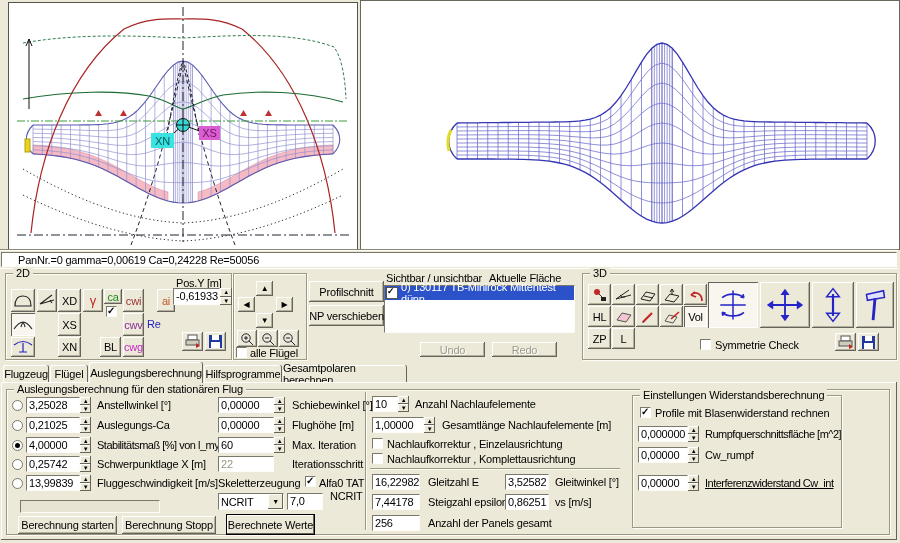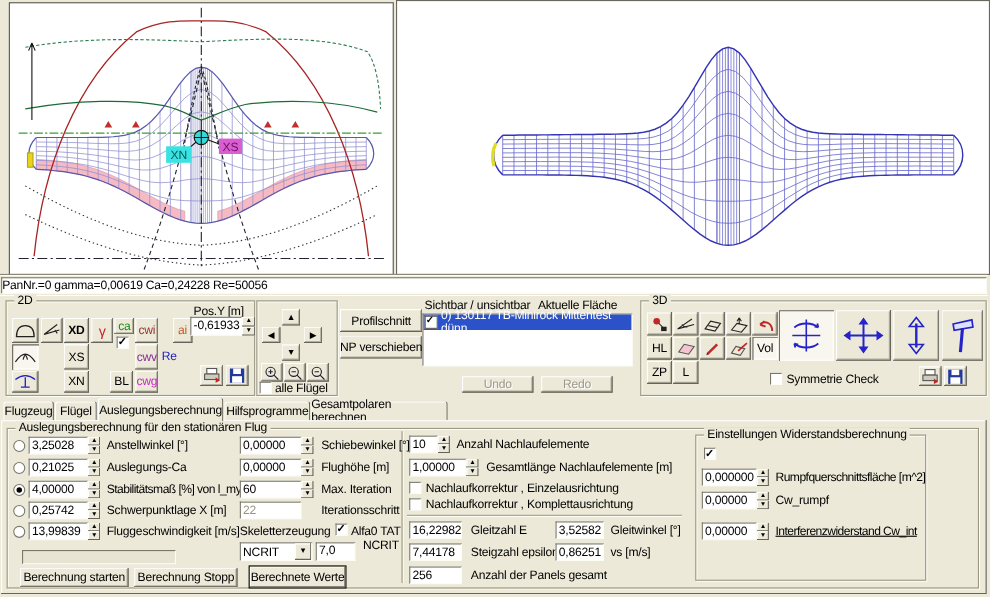--- a/index.html
+++ b/index.html
@@ -3,21 +3,21 @@
 <meta charset="utf-8">
 <style>
   html,body{margin:0;padding:0;}
   #app{position:relative;width:900px;height:543px;background:#ece9d8;
        font-family:"Liberation Sans",sans-serif;font-size:11px;color:#000;
        overflow:hidden;letter-spacing:-0.2px;}
   .abs{position:absolute;}
   .plot{position:absolute;background:#fff;border:1px solid #55534a;}
   .hgroove{position:absolute;border-top:1px solid #8a8878;border-bottom:1px solid #fdfcf5;height:0;}
   .statusbar{position:absolute;background:#fff;border:1px solid;border-color:#7a786b #fdfcf5 #fdfcf5 #7a786b;
-             box-sizing:border-box;padding:1px 0;white-space:nowrap;}
+             box-sizing:border-box;padding:1px 16px;white-space:nowrap;}
   .groupbox{position:absolute;border:1px solid #9b9883;box-shadow:inset 1px 1px 0 #fdfcf5,1px 1px 0 #fdfcf5;}
   .legend{position:absolute;top:-7px;left:7px;background:#ece9d8;padding:0 3px;line-height:12px;white-space:nowrap;}
   .btn{position:absolute;background:#ece9d8;box-sizing:border-box;display:flex;align-items:center;justify-content:center;
        box-shadow:inset -1px -1px 0 #65635a,inset 1px 1px 0 #fff,inset -2px -2px 0 #b3b0a0;white-space:nowrap;cursor:default;}
   .btn.pressed{background:#f8f6ee;box-shadow:inset 1px 1px 0 #65635a,inset -1px -1px 0 #fff;}
   .btn.disabled{color:#9c998a;text-shadow:1px 1px 0 #fff;}
   .btn.default{box-shadow:0 0 0 1px #000,inset -1px -1px 0 #65635a,inset 1px 1px 0 #fff;}
   .field{position:absolute;background:#fff;border:1px solid;border-color:#7a786b #fdfcf5 #fdfcf5 #7a786b;
          box-sizing:border-box;padding:1px 2px;white-space:nowrap;overflow:hidden;}
   .field.disabled{color:#98957f;}
@@ -233,21 +233,21 @@
   <div class="btn pressed" style="left:11px;top:313px;width:24px;height:23px;">
     <svg width="20" height="14" viewBox="0 0 20 14">
       <path d="M1,11 Q6,4 10,4 Q14,4 19,11 M8,9 Q10,1 12,9" fill="none" stroke="#222" stroke-width="1.1"></path>
       </svg>
   </div>
   <div class="btn" style="left:11px;top:337px;width:24px;height:20px;">
     <svg width="20" height="15" viewBox="0 0 20 15">
       <path d="M1,5 Q10,-2 19,5 M10,3 V12 M6,12 h8" fill="none" stroke="#2222c0" stroke-width="1.2"></path>
       </svg>
   </div>
-  <div class="btn" style="left:58px;top:289px;width:23px;height:23px;font-weight:bold;">
+  <div class="btn" style="left:58px;top:289px;width:23px;height:23px;">
       <span>XD</span>
     </div>
   <div class="btn" style="left:58px;top:313px;width:23px;height:23px;">
       <span>XS</span>
     </div>
   <div class="btn" style="left:58px;top:337px;width:23px;height:20px;">
       <span>XN</span>
     </div>
   <div class="btn red" style="left:83px;top:289px;width:20px;height:23px;font-size:13px;">
       <span>γ</span>
@@ -591,20 +591,21 @@
   <div class="field" style="left:505px;top:494px;width:44px;height:16px;">0,86251</div>
   <div class="lbl" style="left:555px;top:496px;">vs [m/s]</div>
 
   <div class="field" style="left:372px;top:515px;width:48px;height:16px;">256</div>
   <div class="lbl" style="left:428px;top:517px;">Anzahl der Panels gesamt</div>
 
   <div class="groupbox" style="left:632px;top:395px;width:208px;height:131px;">
     <span class="legend">Einstellungen Widerstandsberechnung</span>
   </div>
   <div class="checkbox checked" style="left:640px;top:407px;"></div>
+  <div class="lbl" style="left:655px;top:407px;">Profile mit Blasenwiderstand rechnen</div>
 
   <div class="field" style="left:638px;top:426px;width:50px;height:16px;">0,000000</div>
   <div class="spin" style="left:688px;top:426px;width:11px;height:16px;">
       <div class="sb">▲</div>
       <div class="sb">▼</div>
     </div>
   <div class="lbl" style="left:705px;top:428px;letter-spacing:-0.5px;">Rumpfquerschnittsfläche [m^2]</div>
 
   <div class="field" style="left:638px;top:447px;width:50px;height:16px;">0,00000</div>
   <div class="spin" style="left:688px;top:447px;width:11px;height:16px;">

